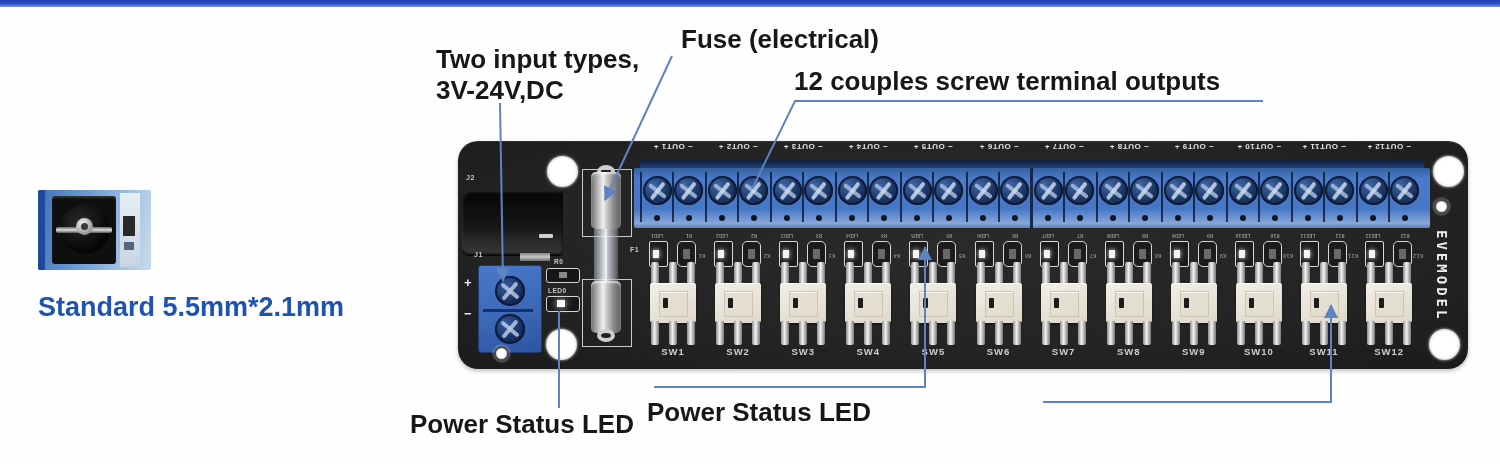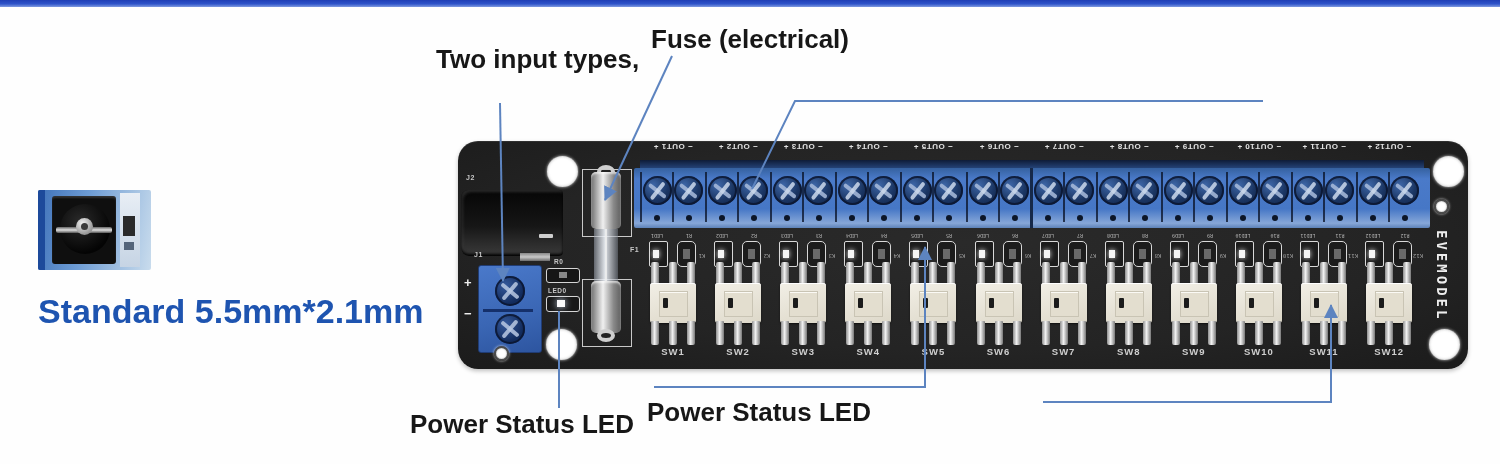--- a/index.html
+++ b/index.html
@@ -14,21 +14,21 @@
   .canvas{
     position:relative;width:1500px;height:464px;background:#fefefe;overflow:hidden;
     font-family:"Liberation Sans",sans-serif;
   }
   
   .top-bar{position:absolute;left:0;top:0;width:1500px;height:7px;
     background:linear-gradient(180deg,#1f3eb5 0%,var(--top-bar) 55%,#7f9ae0 100%);}
   
   .callout{position:absolute;font-weight:bold;color:var(--annotation-ink);line-height:1.2;white-space:nowrap;}
   .co-input{left:436px;top:44px;font-size:26px;}
-  .co-fuse{left:651px;top:24px;font-size:26px;}
+  .co-fuse{left:681px;top:24px;font-size:26px;}
   .co-outputs{left:794px;top:66px;font-size:26px;}
   .co-power1{left:410px;top:409px;font-size:26px;}
   .co-power2{left:647px;top:397px;font-size:26px;}
   .co-push{left:1069px;top:411px;font-size:27px;}
   
   svg.leaders{position:absolute;left:0;top:0;z-index:30;pointer-events:none;}
   svg.leaders polyline{fill:none;stroke:var(--leader-line);stroke-width:2px;}
   svg.leaders .arrowhead{fill:var(--leader-line);}
   
   .inset-photo{position:absolute;left:38px;top:190px;width:113px;height:80px;border-radius:2px;overflow:hidden;
@@ -40,21 +40,21 @@
     background:radial-gradient(circle at 40% 35%,#2a2a2a,#040404 72%);}
   .ph-bar{position:absolute;left:4px;top:31px;width:56px;height:6px;border-radius:2px;
     background:linear-gradient(180deg,#666,#e0e0e0 50%,#555);}
   .ph-pin{position:absolute;left:24px;top:22px;width:17px;height:17px;border-radius:50%;
     background:radial-gradient(circle at 38% 32%,#f2f2f2,#8a8a8a 80%);}
   .ph-pin::after{content:"";position:absolute;left:5px;top:5px;width:7px;height:7px;border-radius:50%;background:#3a3a3a;}
   .ph-panel{position:absolute;left:82px;top:3px;width:20px;height:74px;
     background:linear-gradient(180deg,#e8eef5,#c6d4e4);}
   .ph-mark1{position:absolute;left:85px;top:26px;width:12px;height:20px;background:#2a2a2a;}
   .ph-mark2{position:absolute;left:86px;top:52px;width:10px;height:8px;background:#55657a;}
-  .inset-caption{position:absolute;left:38px;top:290px;font-size:34px;font-weight:bold;
+  .inset-caption{position:absolute;left:38px;top:290px;font-size:27px;font-weight:bold;
     color:var(--caption-blue);line-height:1.28;white-space:nowrap;}
   
   .board{position:absolute;left:458px;top:141px;width:1010px;height:228px;border-radius:20px;
     background:radial-gradient(ellipse at 50% 45%,#2a2a2a 0%,var(--pcb-black) 60%,#1b1b1b 100%);
     box-shadow:inset 0 1px 0 rgba(255,255,255,.08), 0 2px 4px rgba(0,0,0,.25);}
   .silk{position:absolute;color:#c8c8c8;font-size:7px;font-weight:bold;letter-spacing:.5px;}
   
   .strip-back{position:absolute;left:182px;top:19px;width:784px;height:9px;
     background:linear-gradient(180deg,#0e1c38,#27477e);}
   .strip{position:absolute;left:176px;top:27px;width:796px;height:60px;border-radius:2px;
@@ -175,22 +175,24 @@
       <div class="ph-bar"></div>
       <div class="ph-pin"></div>
     </div>
   </div>
   <div class="inset-caption">
     <div>Standard 5.5mm*2.1mm</div>
   </div>
 
   <div class="callout co-input">
     <div>Two input types,</div>
+    <div>3V-24V,DC</div>
   </div>
   <div class="callout co-fuse">Fuse (electrical)</div>
+  <div class="callout co-outputs">12 couples screw terminal outputs</div>
   <div class="callout co-power1">Power Status LED</div>
   <div class="callout co-power2">Power Status LED</div>
 
   <div class="board">
     <div class="strip-back"></div>
     <div class="strip"></div>
     <div class="strip-seam"></div>
 
     <div class="silk j2-label">J2</div>
     <div class="dc-jack"></div>

